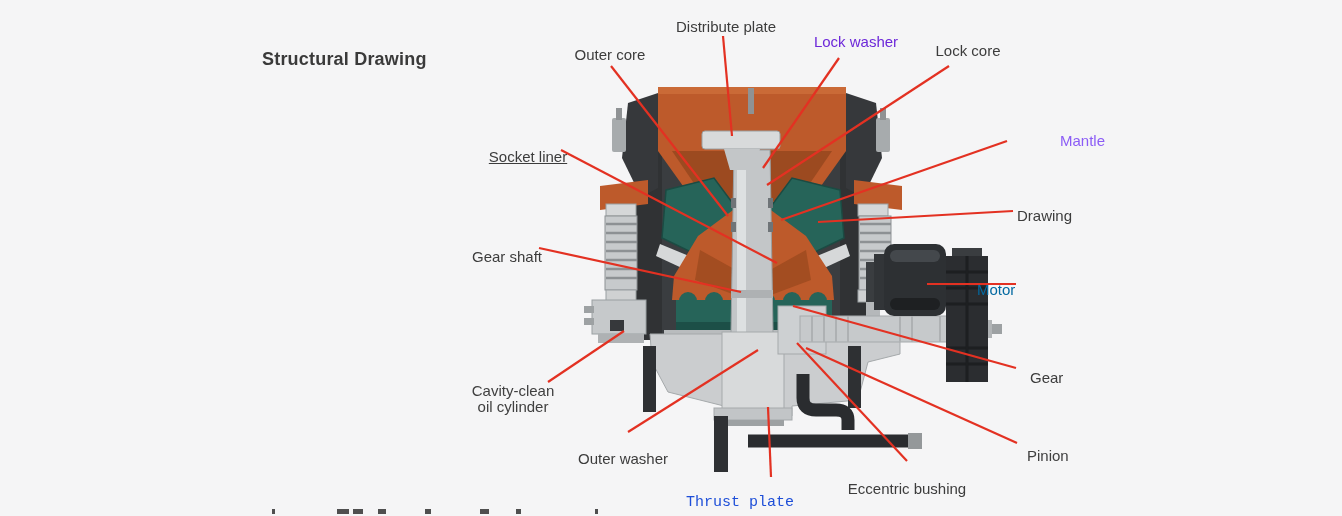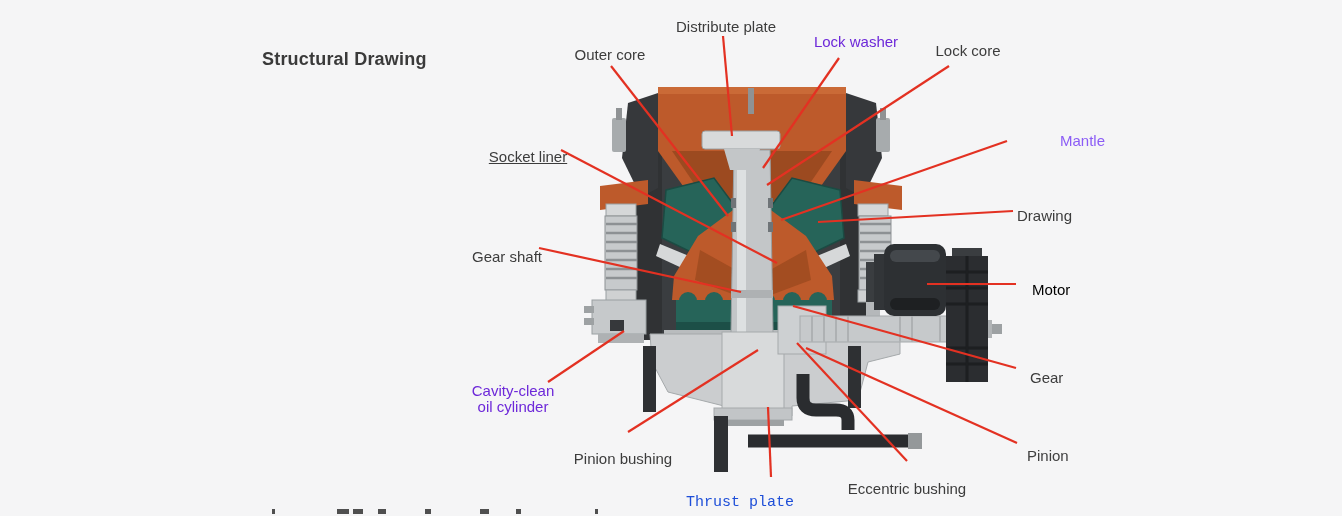--- a/index.html
+++ b/index.html
@@ -232,35 +232,35 @@
       </div>
       <div class="part-label center" style="left: 528px; top: 149px; color: rgb(60, 60, 60); text-decoration: underline;">
         <div>Socket liner</div>
       </div>
       <div class="part-label left" style="left: 1017px; top: 208px; color: rgb(60, 60, 60);">
         <div>Drawing</div>
       </div>
       <div class="part-label center" style="left: 507px; top: 249px; color: rgb(60, 60, 60);">
         <div>Gear shaft</div>
       </div>
-      <div class="part-label left" style="left: 1032px; top: 282px; color: #000000;">
+      <div class="part-label left" style="left: 977px; top: 282px; color: #0369a1;">
         <div>Motor</div>
       </div>
       <div class="part-label left" style="left: 1030px; top: 370px; color: rgb(60, 60, 60);">
         <div>Gear</div>
       </div>
-      <div class="part-label center" style="left: 513px; top: 383px; color: #6d28d9;">
+      <div class="part-label center" style="left: 513px; top: 383px; color: #404040;">
         <div>Cavity-clean</div>
         <div>oil cylinder</div>
       </div>
       <div class="part-label left" style="left: 1027px; top: 448px; color: #404040;">
         <div>Pinion</div>
       </div>
       <div class="part-label center" style="left: 623px; top: 451px; color: rgb(60, 60, 60);">
-        <div>Pinion bushing</div>
+        <div>Outer washer</div>
       </div>
       <div class="part-label center" style="left: 740px; top: 495px; color: #1d4ed8; font-family: Liberation Mono, monospace;">
         <div>Thrust plate</div>
       </div>
       <div class="part-label center" style="left: 903px; top: 481px; color: rgb(60, 60, 60); padding-left: 8px;">
         <div>Eccentric bushing</div>
       </div>
     </div>
 
   <div id="cropped-text-fragment">

